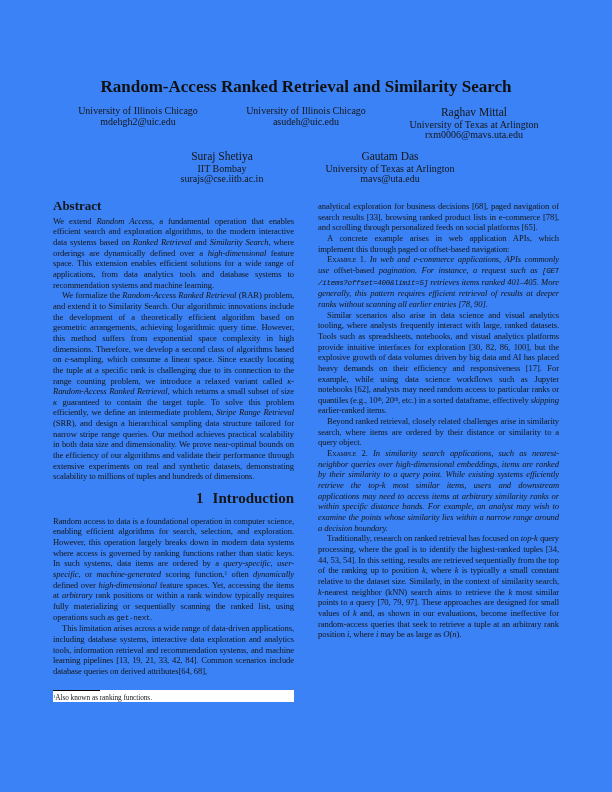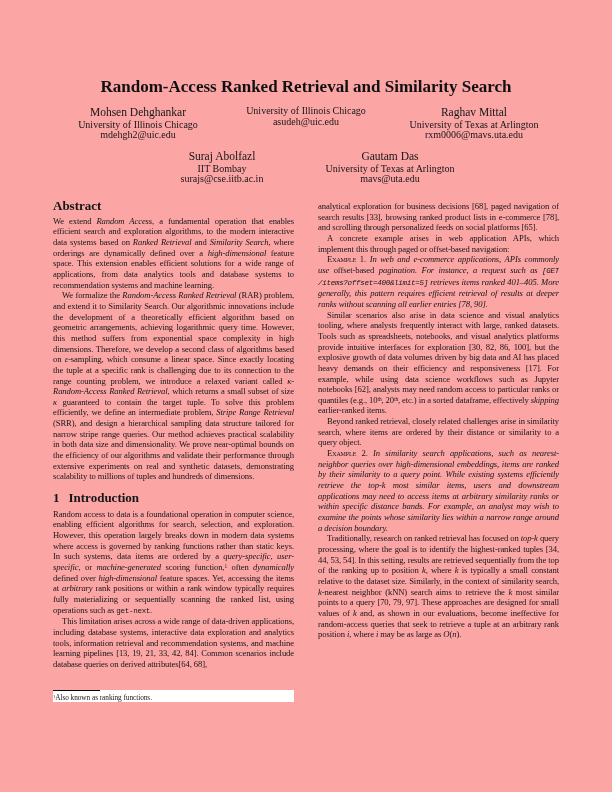--- a/index.html
+++ b/index.html
@@ -1,21 +1,21 @@
 <!DOCTYPE html>
 <html lang="en"><head>
 <meta charset="utf-8">
 <style>
   html,body { margin:0; padding:0; }
   body {
     width:612px; height:792px; background:#ffffff; color:#161616;
     font-family:"Liberation Serif", serif;
     -webkit-font-smoothing:antialiased;
   }
-  .page { position:relative; width:612px; height:792px; overflow:hidden; background:#fca5a5; }
+  .page { position:relative; width:612px; height:792px; overflow:hidden; background:#3b82f6; }
 
   .title {
     position:absolute; top:77px; left:0; width:612px; margin:0;
     text-align:center; font-size:17px; font-weight:bold; color:#111;
   }
 
   .authors-row { position:absolute; left:0; width:612px; display:flex; justify-content:center; }
   .authors-row.row1 { top:106px; }
   .authors-row.row2 { top:150px; }
   .author { width:168px; text-align:center; }
@@ -28,21 +28,21 @@
     text-align:justify; font-size:8.6px; line-height:10.65px;
     letter-spacing:-0.1px; hyphens:auto; overflow:hidden;
   }
   .col.left  { left:53px;  height:490px; }
   .col.right { left:318px; height:522px; }
 
   p.bp { margin:0; padding:0; }
   p.ind { text-indent:9px; }
 
   .abs-head { font-size:13px; font-weight:bold; letter-spacing:0; margin:0 0 4px 0; text-align:left; }
-  .sec-head { font-size:13px; font-weight:bold; letter-spacing:0; margin:11px 0 5px 0; text-align:left; }
+  .sec-head { font-size:15px; font-weight:bold; letter-spacing:0; margin:11px 0 12px 0; text-align:right; }
   .sec-num  { margin-right:9px; }
 
   .example { margin:5px 0; font-style:italic; text-indent:9px; }
   .example i { font-style:normal; }
   .sc { font-variant:small-caps; font-style:normal; }
 
   code { font-family:"Liberation Mono", monospace; font-size:88%; letter-spacing:-0.3px; }
   sup { font-size:62%; line-height:0; vertical-align:baseline; position:relative; top:-0.38em; }
 
   .footnote { position:absolute; left:53px; top:690px; width:241px; background:#ffffff; }
@@ -51,38 +51,37 @@
 </style>
 </head>
 <body>
 
 <div class="page">
 
   <h1 class="title">Random-Access Ranked Retrieval and Similarity Search</h1>
 
   <div class="authors-row row1">
     <div class="author">
-      <div class="a-name">Mohsen Dehghankar</div>
       <div class="a-affil">University of Illinois Chicago</div>
       <div class="a-email">mdehgh2@uic.edu</div>
     </div>
     <div class="author">
       <div class="a-affil">University of Illinois Chicago</div>
       <div class="a-email">asudeh@uic.edu</div>
     </div>
     <div class="author">
       <div class="a-name">Raghav Mittal</div>
       <div class="a-affil">University of Texas at Arlington</div>
       <div class="a-email">rxm0006@mavs.uta.edu</div>
     </div>
   </div>
 
   <div class="authors-row row2">
     <div class="author">
-      <div class="a-name">Suraj Abolfazl</div>
+      <div class="a-name">Suraj Shetiya</div>
       <div class="a-affil">IIT Bombay</div>
       <div class="a-email">surajs@cse.iitb.ac.in</div>
     </div>
     <div class="author">
       <div class="a-name">Gautam Das</div>
       <div class="a-affil">University of Texas at Arlington</div>
       <div class="a-email">mavs@uta.edu</div>
     </div>
   </div>
 

